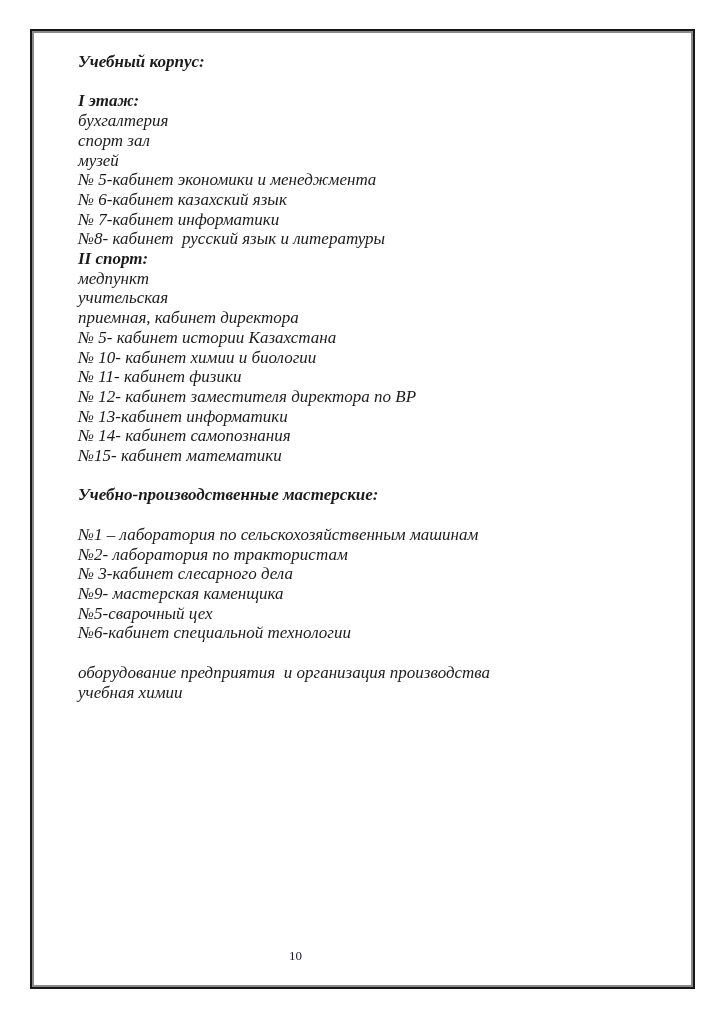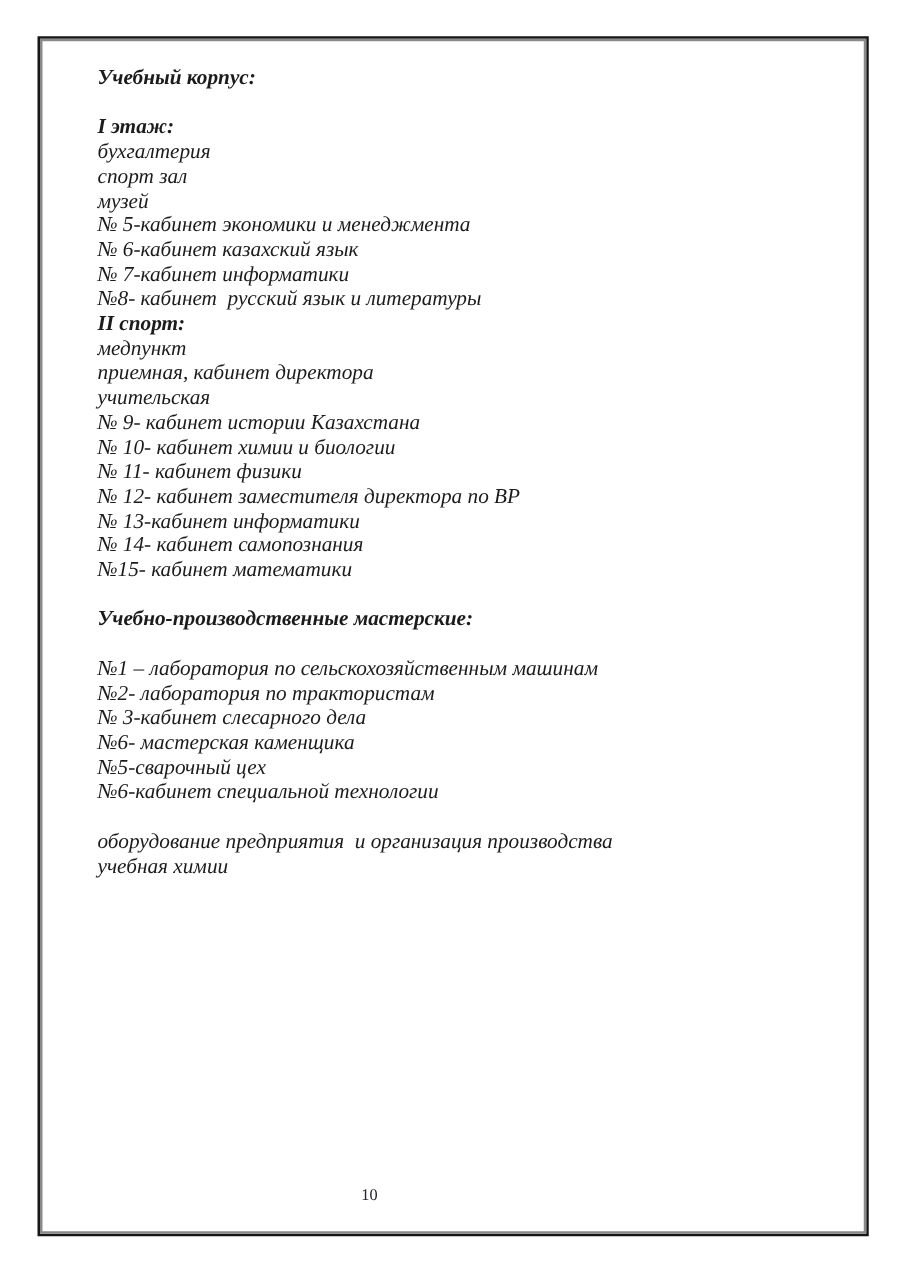--- a/index.html
+++ b/index.html
@@ -70,36 +70,36 @@
     <div class="doc-line doc-heading">I этаж:</div>
     <div class="doc-line">бухгалтерия</div>
     <div class="doc-line">спорт зал</div>
     <div class="doc-line">музей</div>
     <div class="doc-line">№ 5-кабинет экономики и менеджмента</div>
     <div class="doc-line">№ 6-кабинет казахский язык</div>
     <div class="doc-line">№ 7-кабинет информатики</div>
     <div class="doc-line">№8- кабинет  русский язык и литературы</div>
     <div class="doc-line doc-heading">II спорт:</div>
     <div class="doc-line">медпункт</div>
+    <div class="doc-line">учительская</div>
     <div class="doc-line">приемная, кабинет директора</div>
-    <div class="doc-line">учительская</div>
-    <div class="doc-line">№ 9- кабинет истории Казахстана</div>
+    <div class="doc-line">№ 5- кабинет истории Казахстана</div>
     <div class="doc-line">№ 10- кабинет химии и биологии</div>
     <div class="doc-line">№ 11- кабинет физики</div>
     <div class="doc-line">№ 12- кабинет заместителя директора по ВР</div>
     <div class="doc-line">№ 13-кабинет информатики</div>
     <div class="doc-line">№ 14- кабинет самопознания</div>
     <div class="doc-line">№15- кабинет математики</div>
     <div class="doc-line">&nbsp;</div>
     <div class="doc-line doc-heading">Учебно-производственные мастерские:</div>
     <div class="doc-line">&nbsp;</div>
     <div class="doc-line">№1 – лаборатория по сельскохозяйственным машинам</div>
     <div class="doc-line">№2- лаборатория по трактористам</div>
     <div class="doc-line">№ 3-кабинет слесарного дела</div>
-    <div class="doc-line">№6- мастерская каменщика</div>
+    <div class="doc-line">№9- мастерская каменщика</div>
     <div class="doc-line">№5-сварочный цех</div>
     <div class="doc-line">№6-кабинет специальной технологии</div>
     <div class="doc-line">&nbsp;</div>
     <div class="doc-line">оборудование предприятия  и организация производства</div>
     <div class="doc-line">учебная химии</div>
   </div>
 
 <div class="page-number">10</div>
 
 </body></html>

